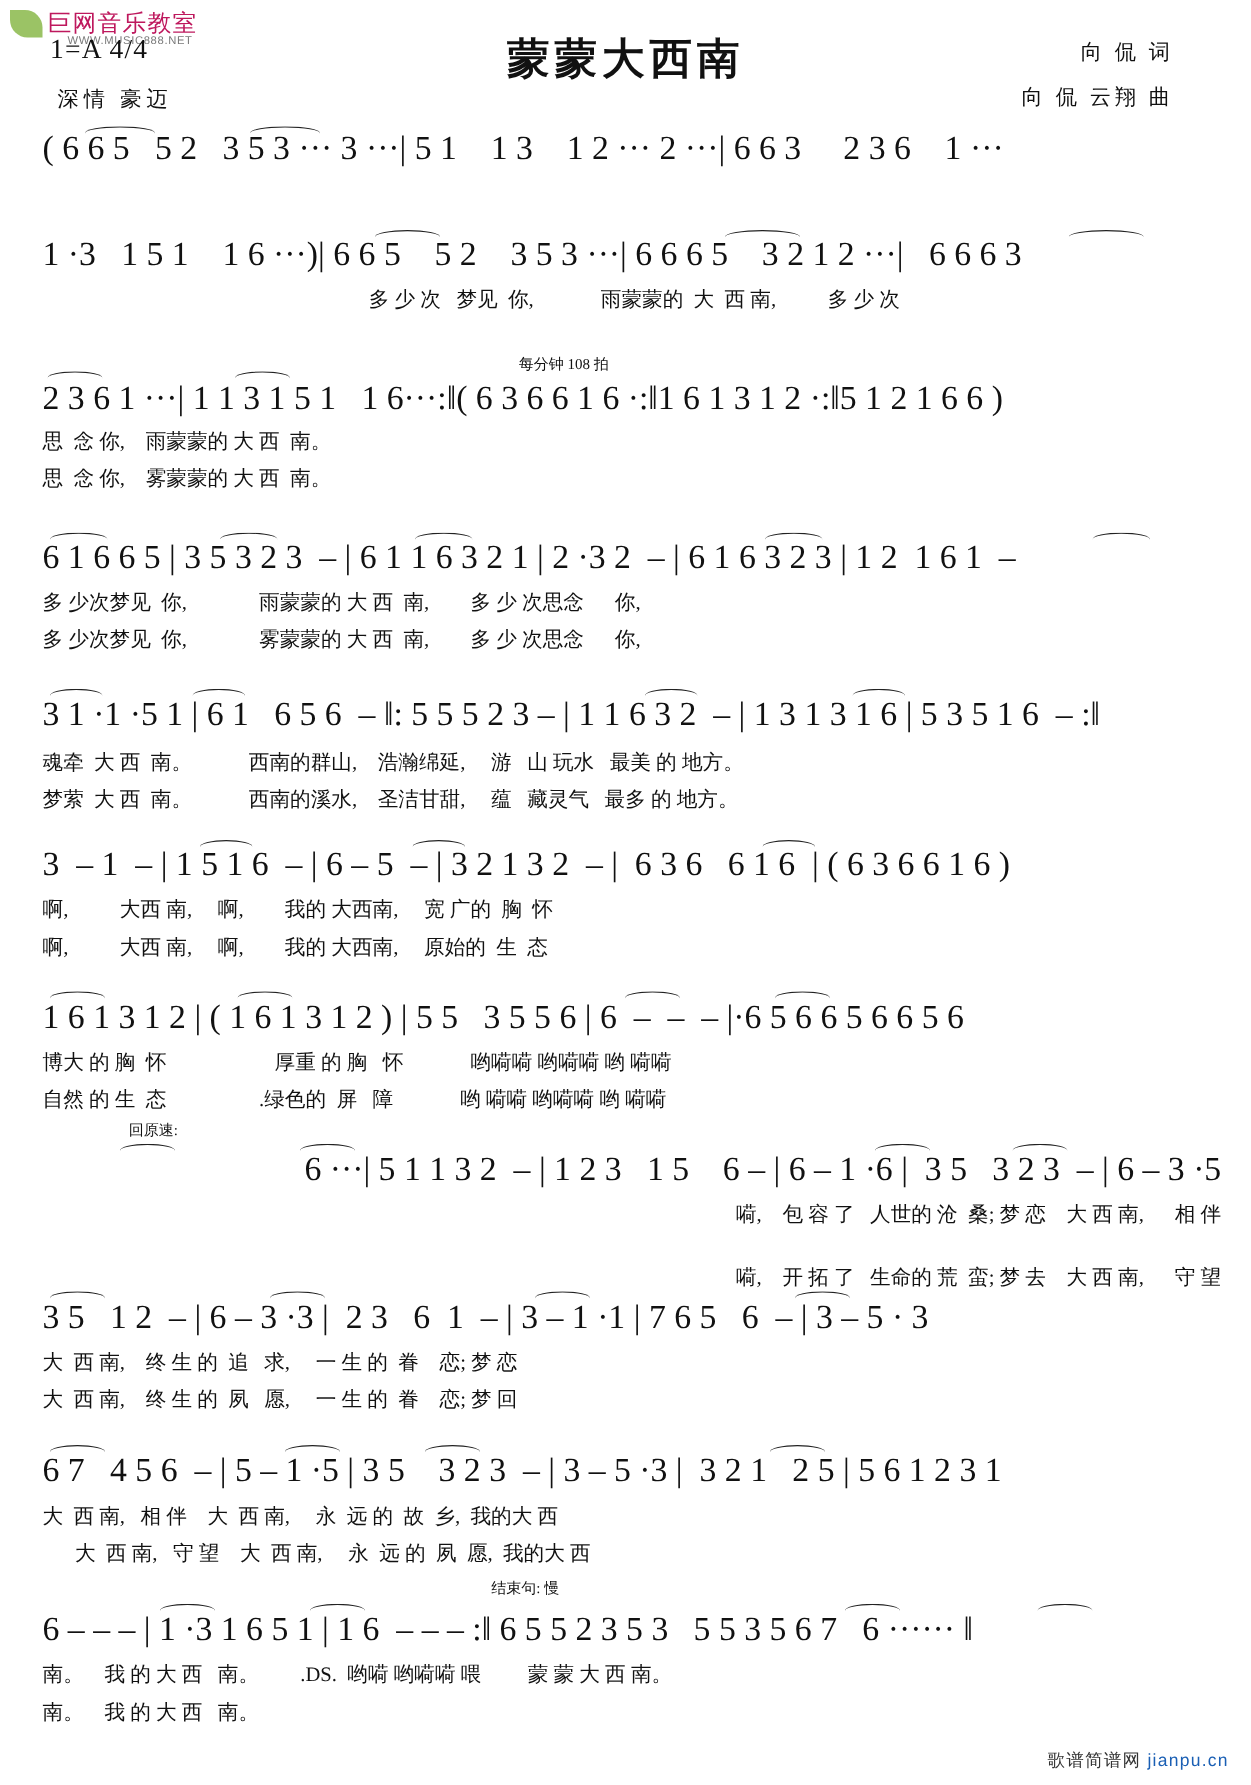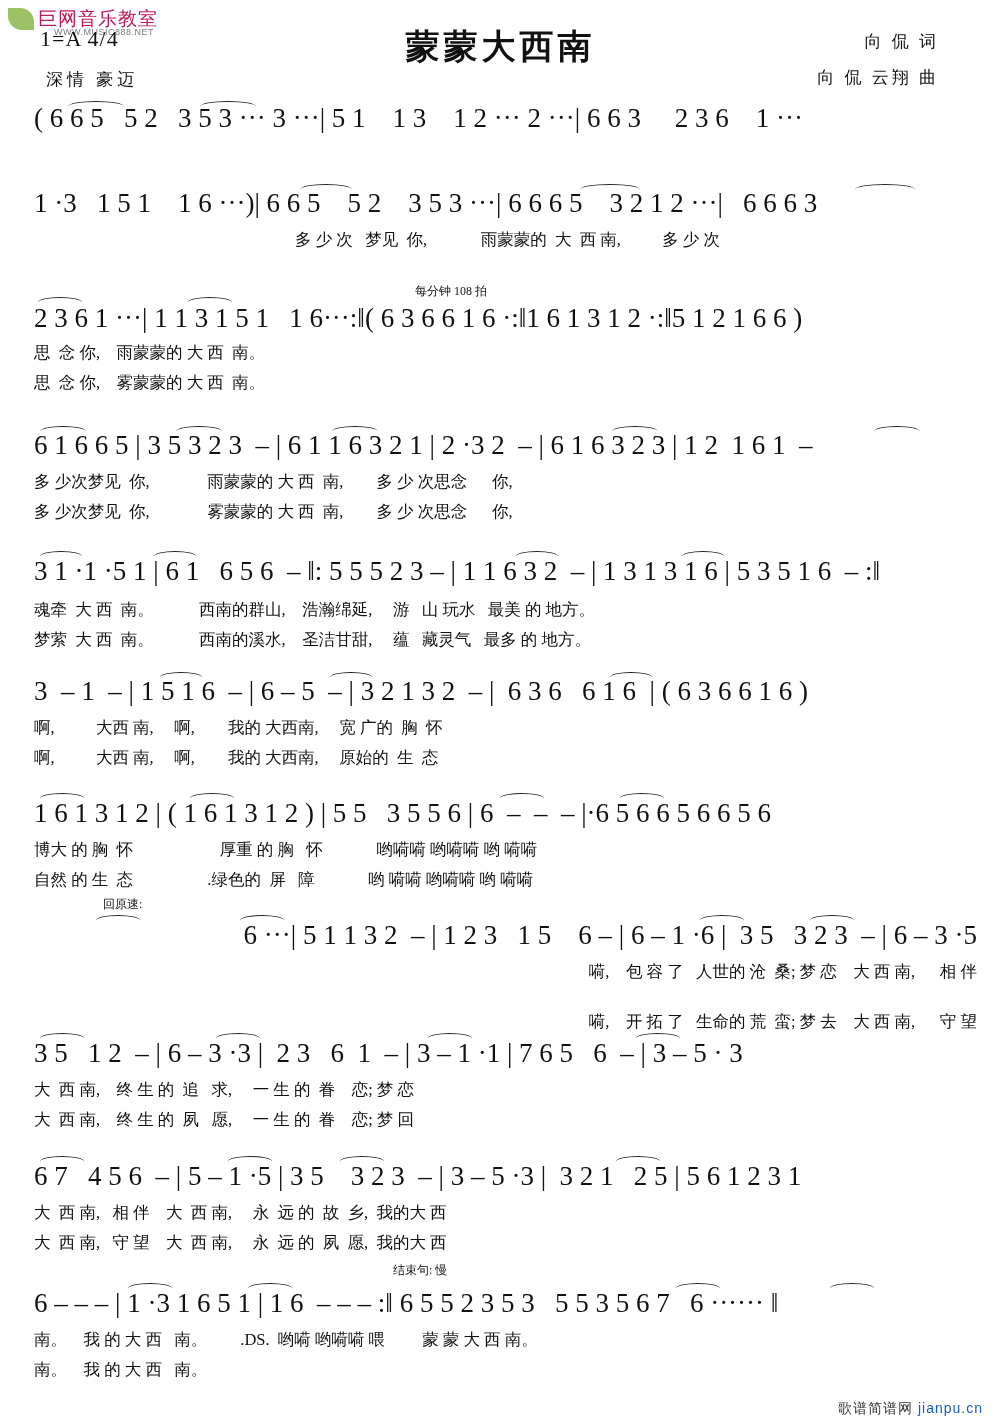--- a/index.html
+++ b/index.html
@@ -181,21 +181,21 @@
     <div class="lyr" style="top:72px;">大  西 南,    终 生 的  夙   愿,     一 生 的  眷    恋; 梦 回</div>
     <div class="slur" style="left:40px;top:-7px;width:44px;"></div>
     <div class="slur" style="left:216px;top:-7px;width:44px;"></div>
     <div class="slur" style="left:428px;top:-7px;width:44px;"></div>
     <div class="slur" style="left:636px;top:-7px;width:44px;"></div>
   </div>
 
   <div class="sys" style="top:1163px;height:110px;">
     <div class="notes" style="top:0;">6 7   4 5 6  – | 5 – 1 ·5 | 3 5    3 2 3  – | 3 – 5 ·3 |  3 2 1   2 5 | 5 6 1 2 3 1</div>
     <div class="lyr" style="top:42px;">大  西 南,   相 伴    大  西 南,     永  远 的  故  乡,  我的大 西</div>
-    <div class="lyr" style="top:72px;">大  西 南,   守 望    大  西 南,     永  远 的  夙  愿,  我的大 西</div>
+    <div class="lyr" style="top:72px;margin-left:26px;">大  西 南,   守 望    大  西 南,     永  远 的  夙  愿,  我的大 西</div>
     <div class="slur" style="left:40px;top:-7px;width:44px;"></div>
     <div class="slur" style="left:228px;top:-7px;width:44px;"></div>
     <div class="slur" style="left:340px;top:-7px;width:44px;"></div>
     <div class="slur" style="left:616px;top:-7px;width:44px;"></div>
   </div>
 
   <div class="sys" style="top:1290px;height:110px;">
     <div class="notes" style="top:0;">6 – – – | 1 ·3 1 6 5 1 | 1 6  – – – :‖ 6 5 5 2 3 5 3   5 5 3 5 6 7   6 ······ ‖</div>
     <div class="lyr" style="top:42px;">南。    我 的 大 西   南。        .DS.  哟嗬 哟嗬嗬 喂         蒙 蒙 大 西 南。</div>
     <div class="lyr" style="top:72px;">南。    我 的 大 西   南。</div>

